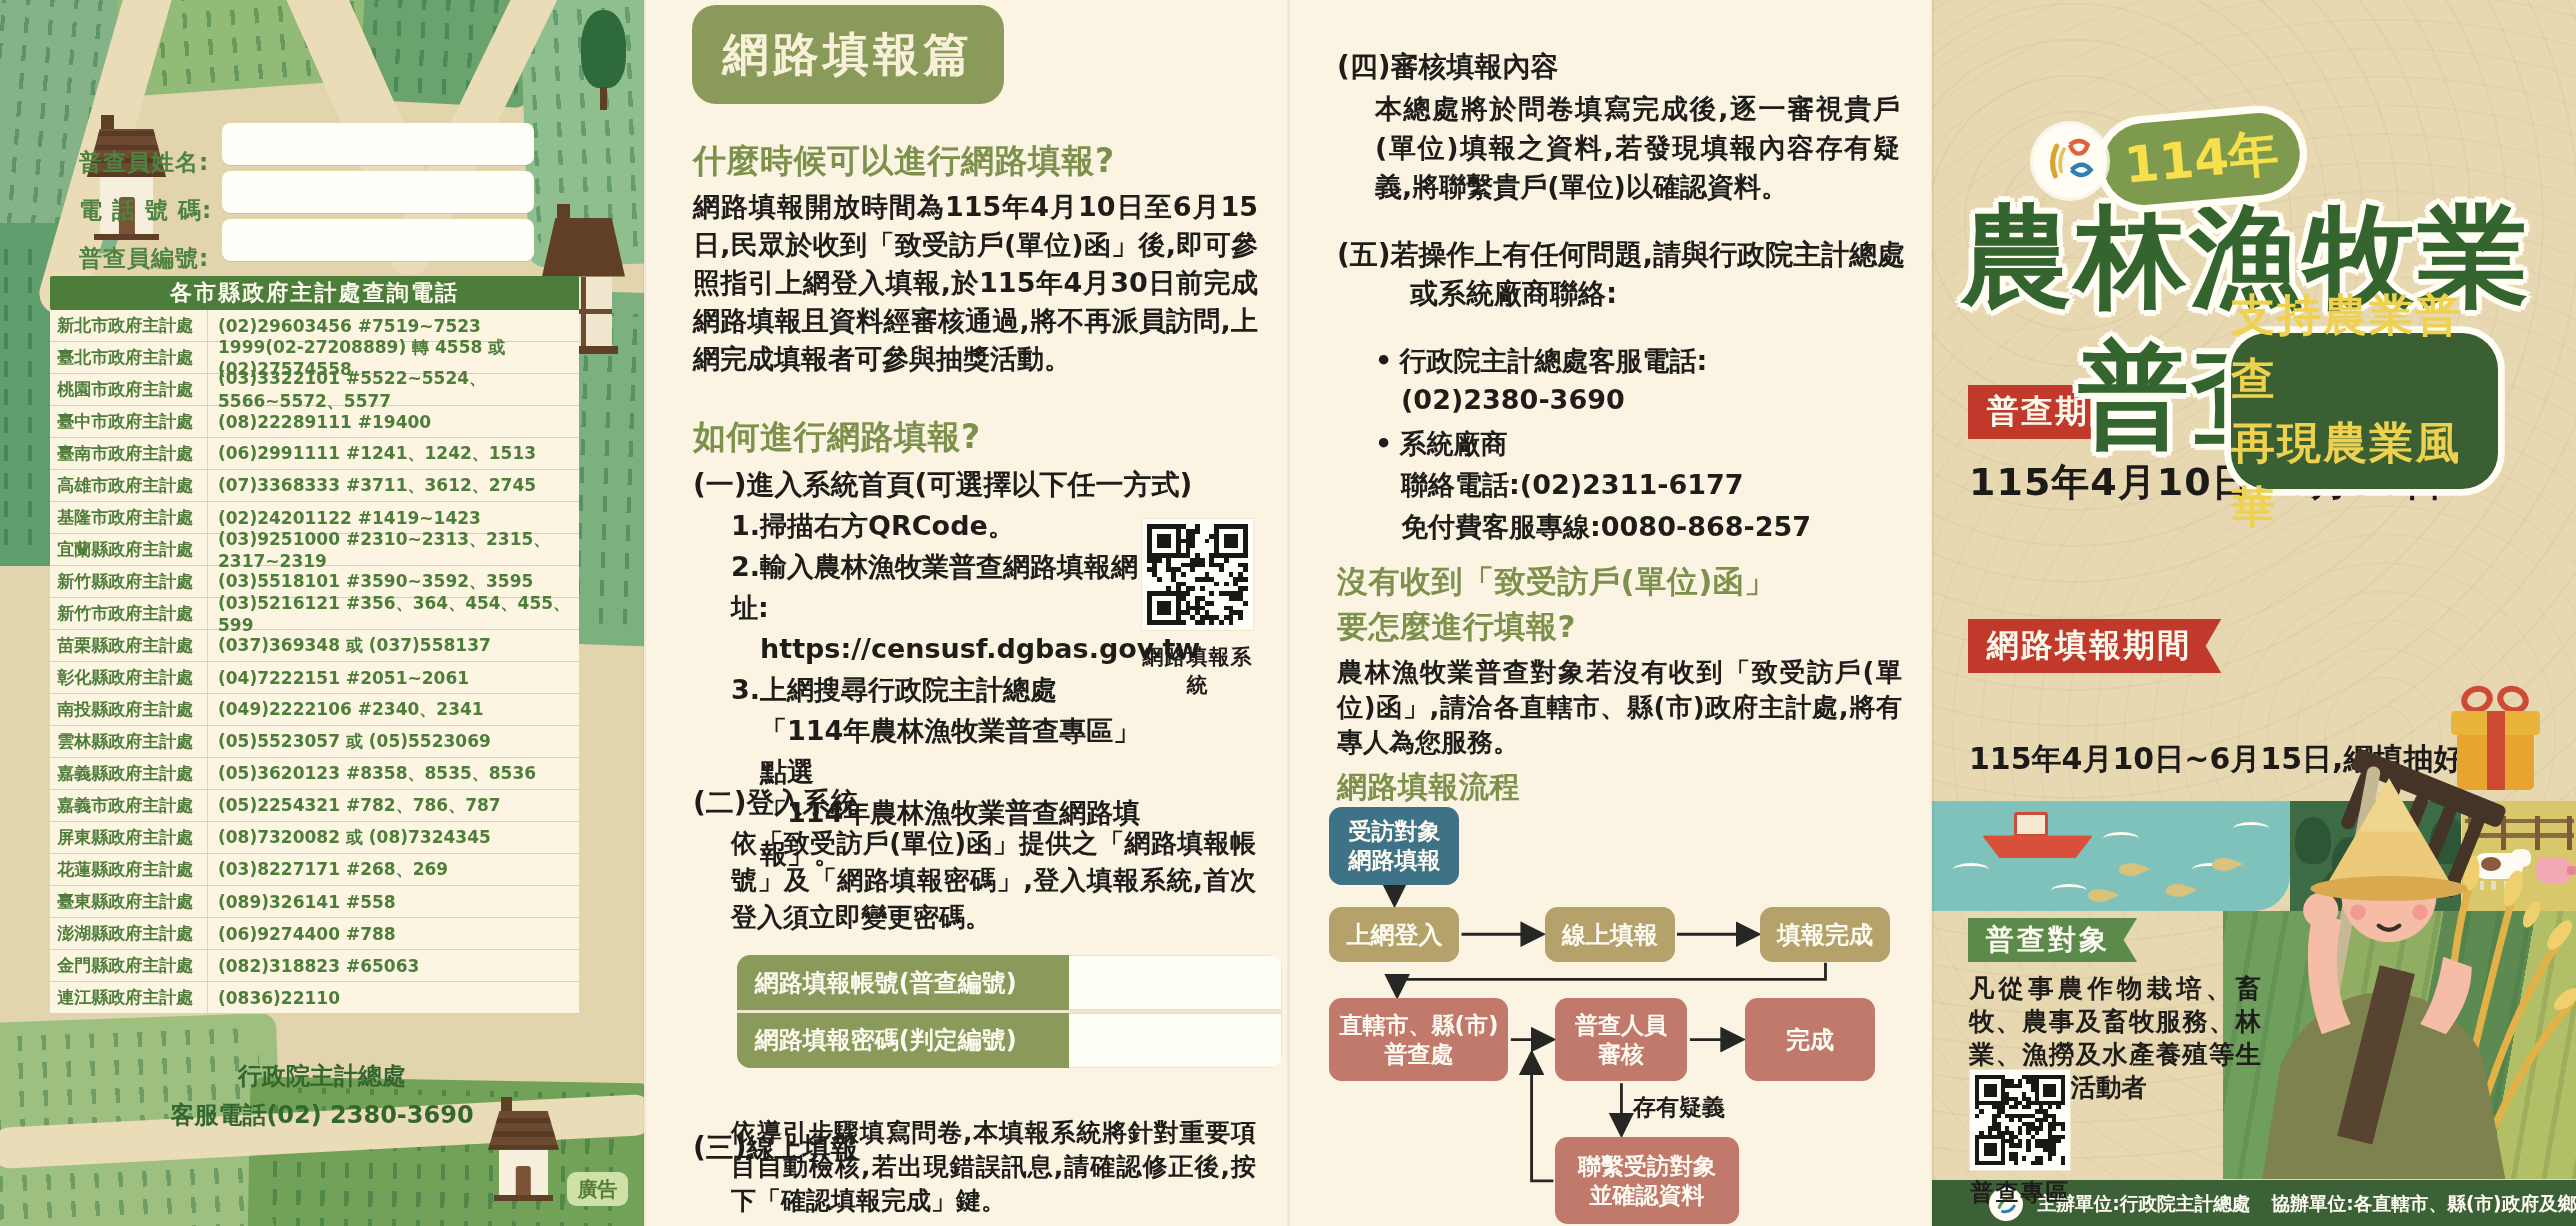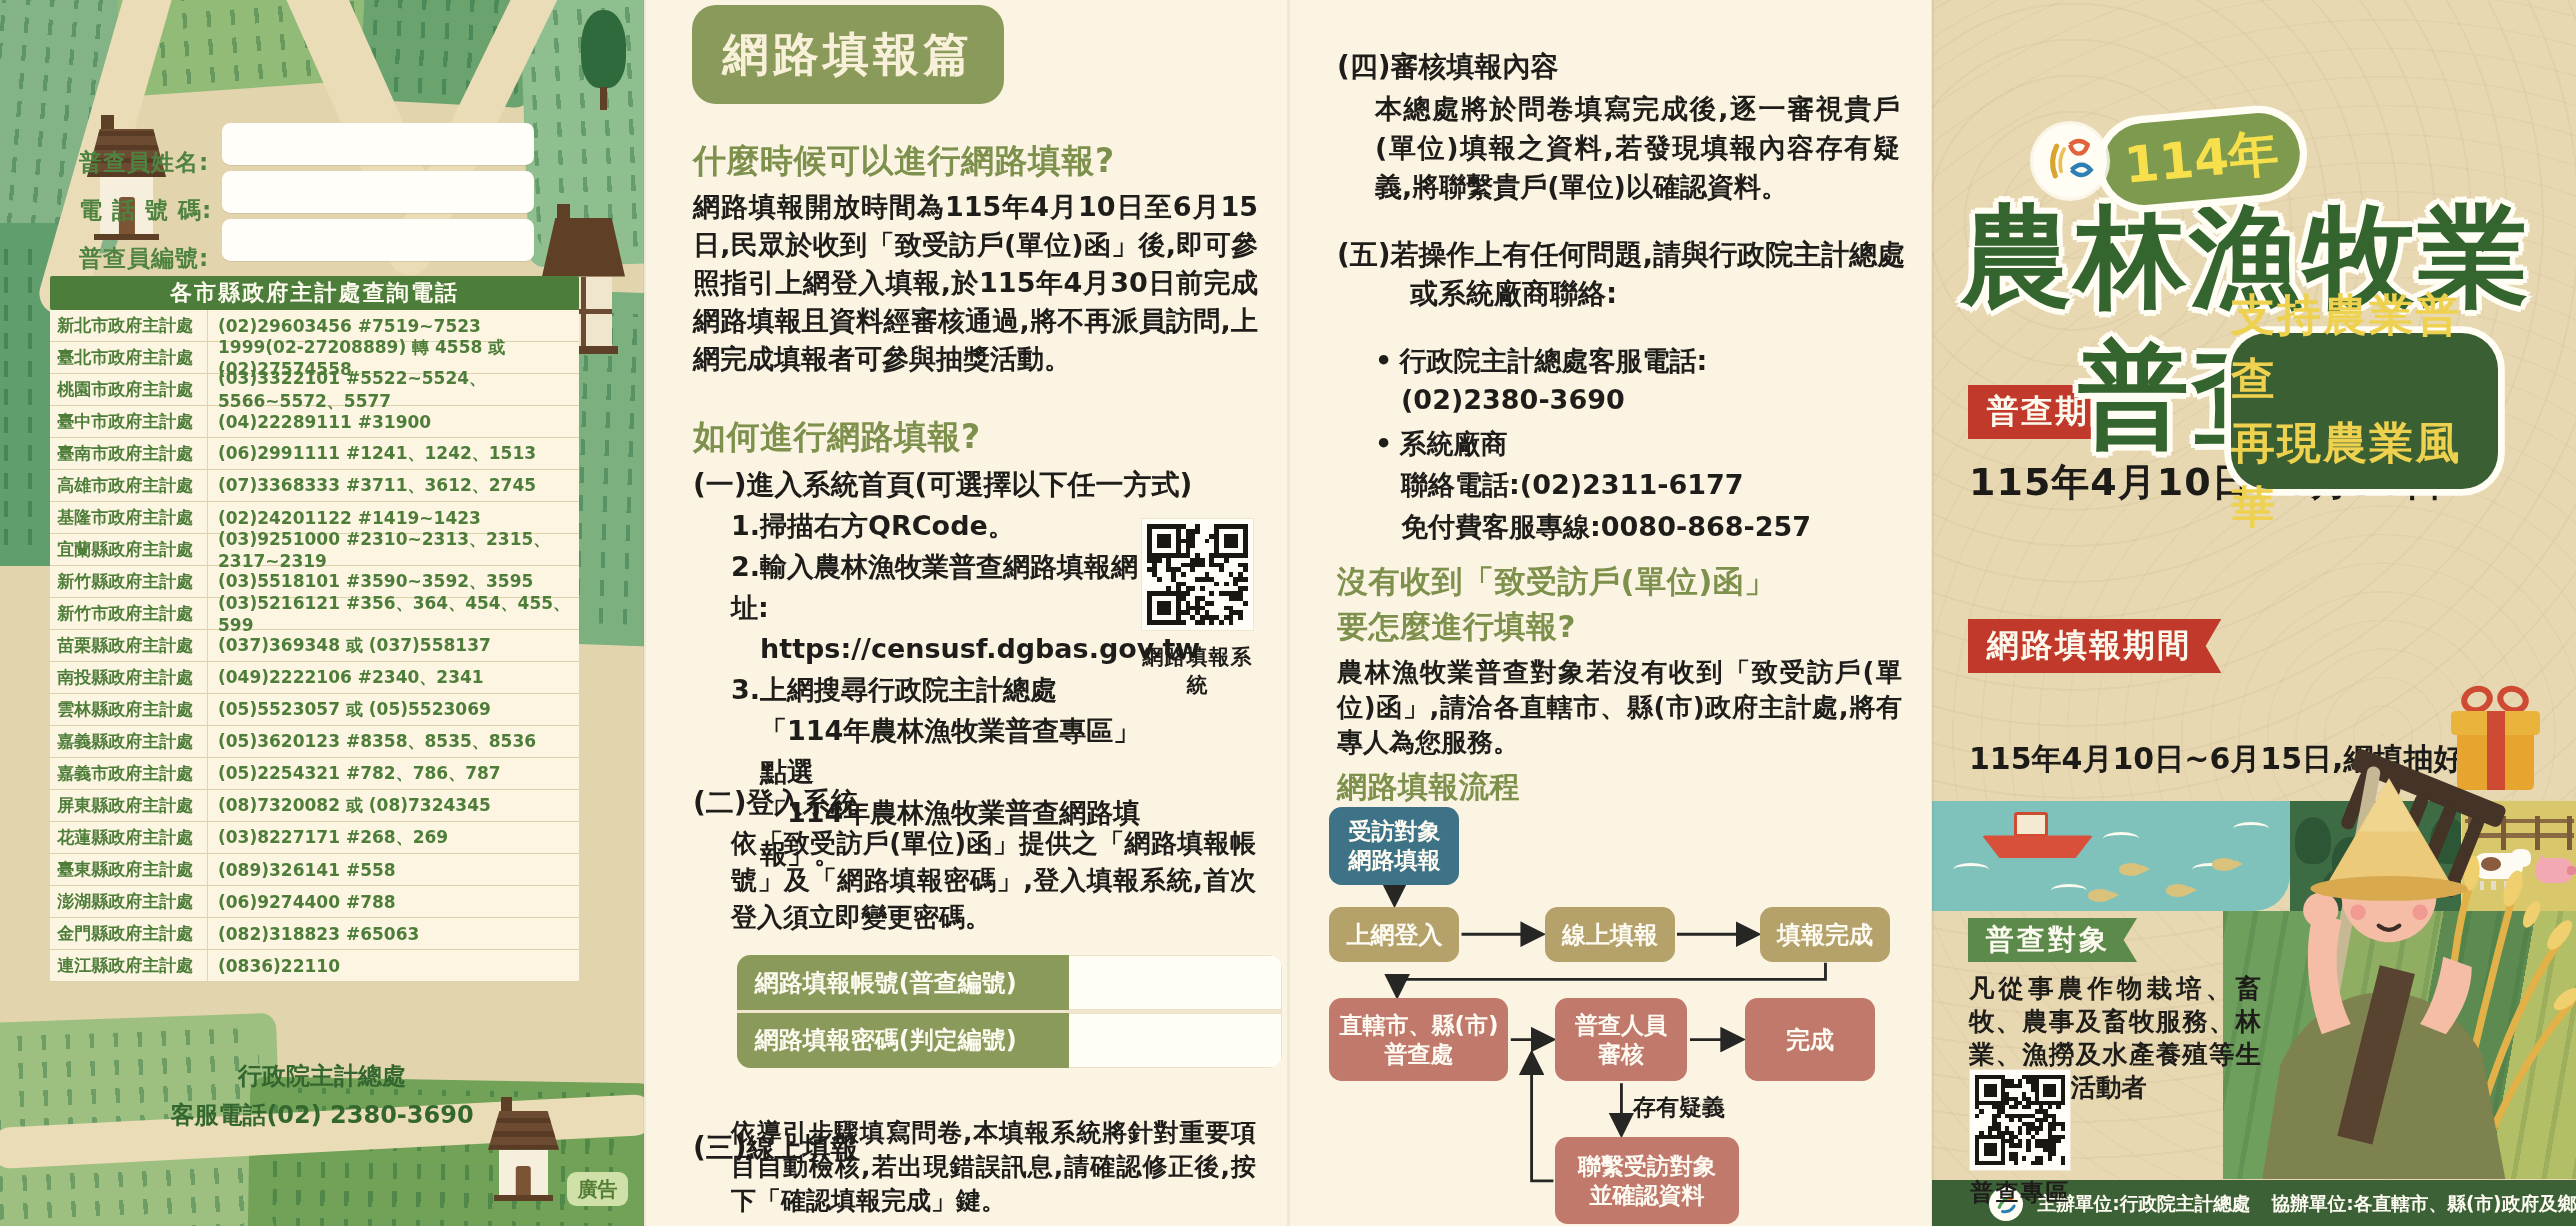--- a/index.html
+++ b/index.html
@@ -237,21 +237,21 @@
           <div class="trow">
             <span class="tname">臺北市政府主計處</span>
             <span class="tphone">1999(02-27208889) 轉 4558 或 (02)27574558</span>
           </div>
           <div class="trow">
             <span class="tname">桃園市政府主計處</span>
             <span class="tphone">(03)3322101  #5522~5524、5566~5572、5577</span>
           </div>
           <div class="trow">
             <span class="tname">臺中市政府主計處</span>
-            <span class="tphone">(04)22289111 #31900</span>
+            <span class="tphone">(08)22289111 #19400</span>
           </div>
           <div class="trow">
             <span class="tname">臺南市政府主計處</span>
             <span class="tphone">(06)2991111  #1241、1242、1513</span>
           </div>
           <div class="trow">
             <span class="tname">高雄市政府主計處</span>
             <span class="tphone">(07)3368333  #3711、3612、2745</span>
           </div>
           <div class="trow">
@@ -266,20 +266,24 @@
             <span class="tname">新竹縣政府主計處</span>
             <span class="tphone">(03)5518101  #3590~3592、3595</span>
           </div>
           <div class="trow">
             <span class="tname">新竹市政府主計處</span>
             <span class="tphone">(03)5216121  #356、364、454、455、599</span>
           </div>
           <div class="trow">
             <span class="tname">苗栗縣政府主計處</span>
             <span class="tphone">(037)369348 或 (037)558137</span>
+          </div>
+          <div class="trow">
+            <span class="tname">彰化縣政府主計處</span>
+            <span class="tphone">(04)7222151  #2051~2061</span>
           </div>
           <div class="trow">
             <span class="tname">南投縣政府主計處</span>
             <span class="tphone">(049)2222106 #2340、2341</span>
           </div>
           <div class="trow">
             <span class="tname">雲林縣政府主計處</span>
             <span class="tphone">(05)5523057 或 (05)5523069</span>
           </div>
           <div class="trow">

